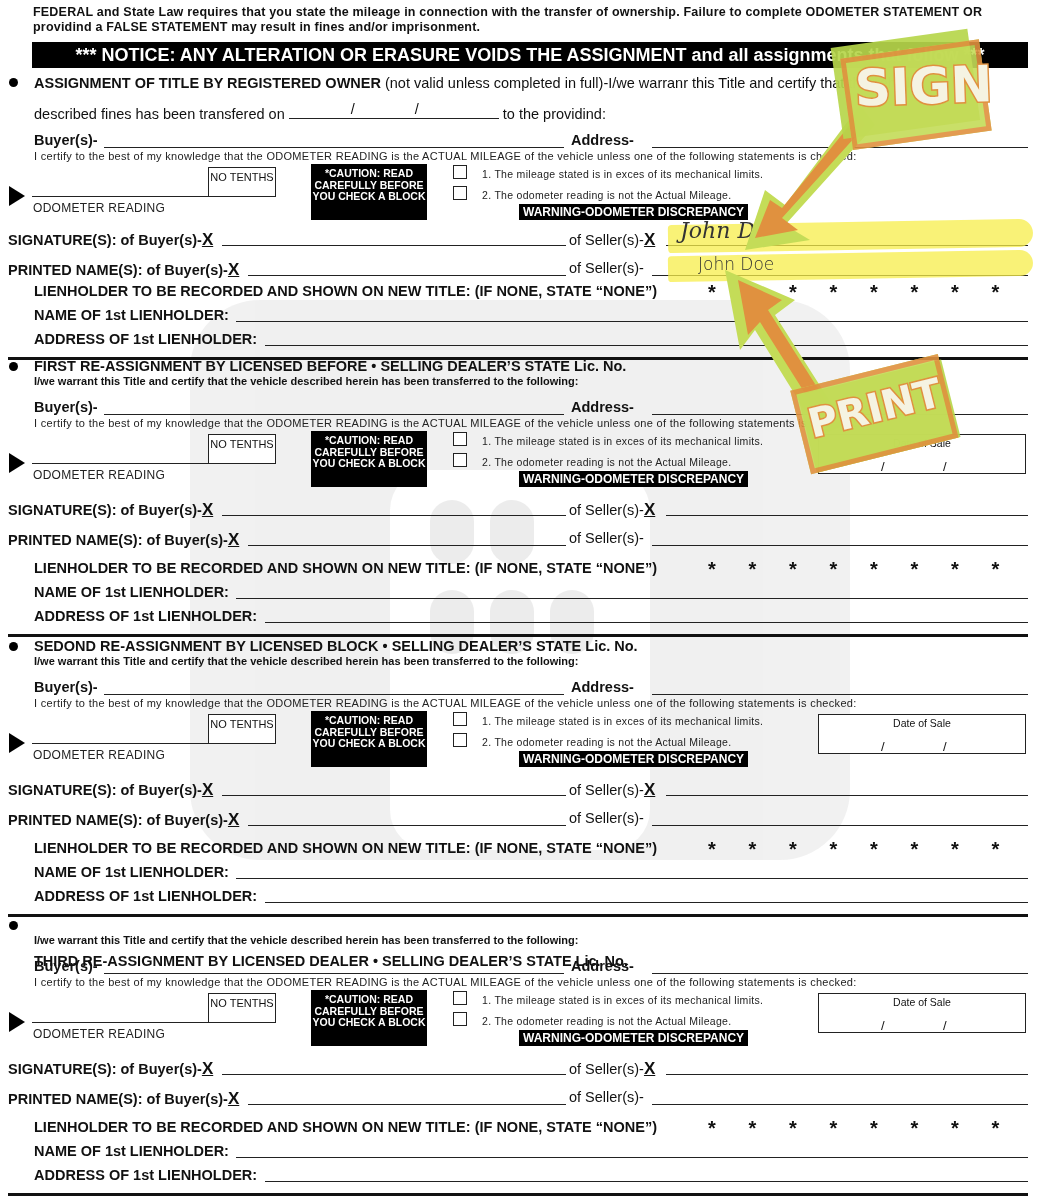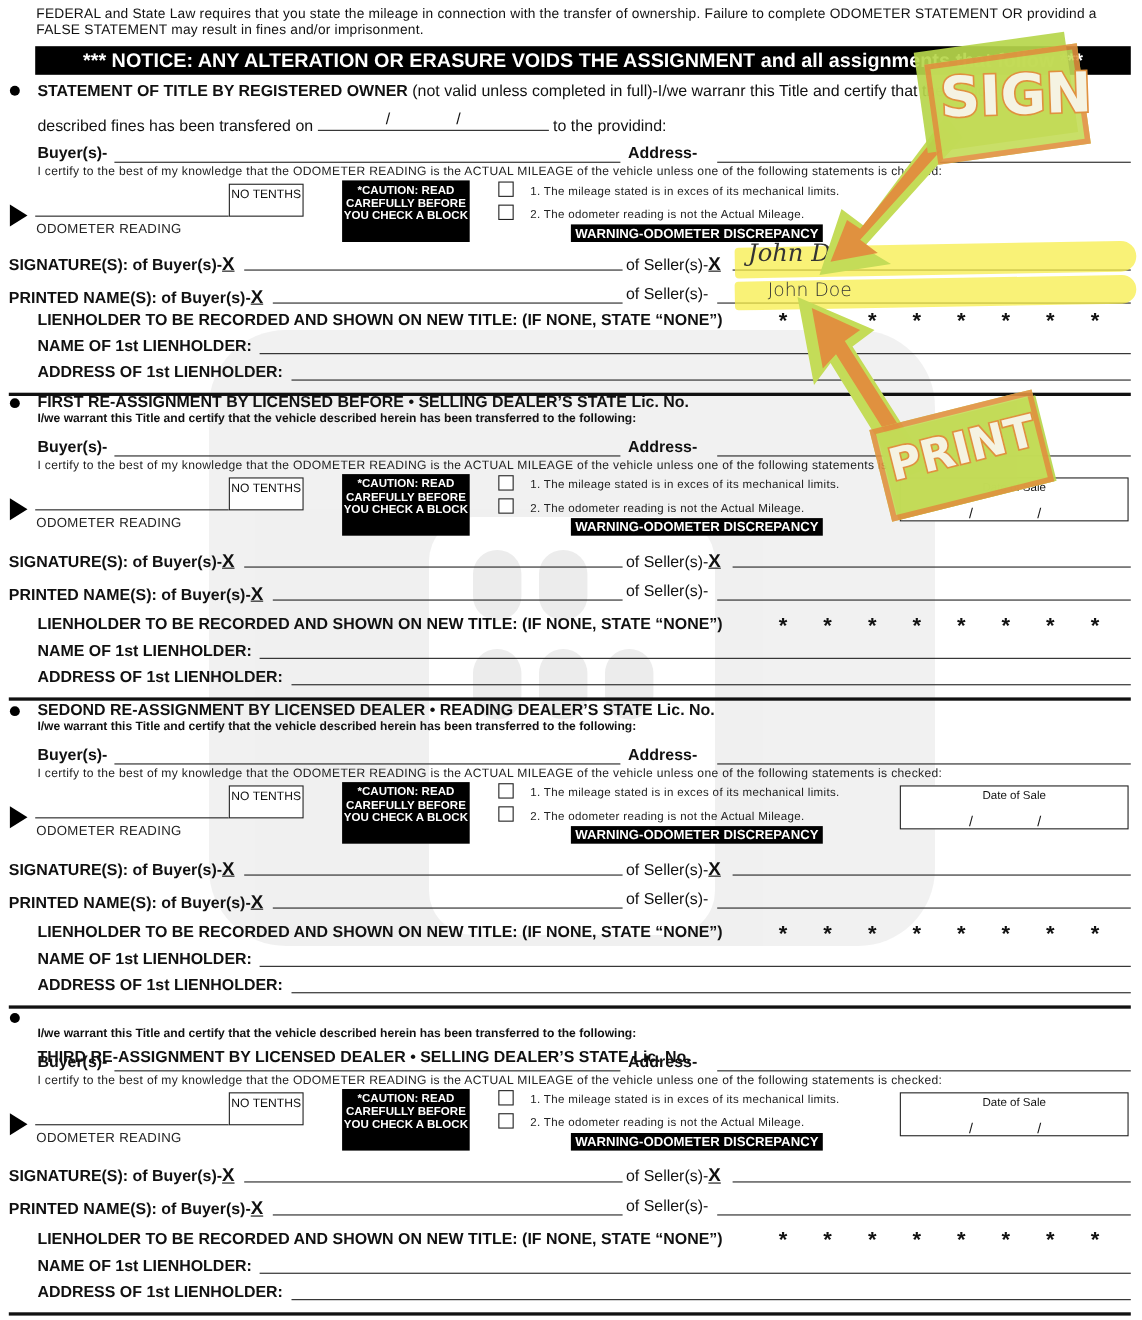--- a/index.html
+++ b/index.html
@@ -4,21 +4,21 @@
 <style>
   html, body { margin:0; padding:0; background:#fff; }
   body { width:1038px; height:1200px; position:relative; overflow:hidden;
          font-family:"Liberation Sans", sans-serif; color:#111; }
   .abs { position:absolute; }
   .watermark { position:absolute; left:190px; top:300px; width:660px; height:560px;
                background:#ececec; border-radius:70px; opacity:.75; }
   .watermark .inner { position:absolute; left:200px; top:170px; width:260px; height:380px;
                background:#fff; border-radius:40px; }
   .watermark .dot { position:absolute; width:44px; height:64px; border-radius:22px; background:#e6e6e6; }
-  .hdr { left:33px; top:5px; width:1000px; font-weight:normal; font-size:12.5px; line-height:15px; letter-spacing:.2px; }
+  .hdr { left:33px; top:5px; width:1000px; font-weight:bold; font-size:12.5px; line-height:15px; letter-spacing:.2px; }
   .notice { left:32px; top:42px; width:996px; height:26px; background:#000; color:#fff;
             font-size:18px; line-height:26px; text-align:center; font-weight:bold; }
   .bullet { width:9px; height:9px; background:#000; border-radius:50%; }
   .t13 { font-size:14.5px; }
   .bold { font-weight:bold; }
   .line { border-bottom:1.5px solid #222; height:0; }
   .small { font-size:11px; color:#222; letter-spacing:.3px; }
   .notenths { width:68px; height:30px; border:1.5px solid #222; background:#fff;
               font-size:11px; text-align:center; line-height:12px; padding-top:3px; box-sizing:border-box; }
   .caution { width:116px; height:56px; background:#000; color:#fff; font-weight:bold;
@@ -52,21 +52,21 @@
   <div class="dot" style="left:360px;top:290px"></div>
 </div>
 
 <div class="abs hdr">FEDERAL and State Law requires that you state the mileage in connection with the transfer of ownership. Failure to complete ODOMETER STATEMENT OR providind a FALSE STATEMENT may result in fines and/or imprisonment.</div>
 <div class="abs notice">*** NOTICE: ANY ALTERATION OR ERASURE VOIDS THE ASSIGNMENT and all assignments that follow ***</div>
 
 <div id="sections">
     <div>
         <div class="abs bullet" style="left:9px;top:78px"></div>
         <div class="abs t13" style="left:34px;top:75px;white-space:nowrap;">
-          <span class="bold">STATEMENT OF TITLE BY REGISTERED OWNER</span><span> (not valid unless completed in full)-I/we warranr this Title and certify that the vehicle</span>
+          <span class="bold">ASSIGNMENT OF TITLE BY REGISTERED OWNER</span><span> (not valid unless completed in full)-I/we warranr this Title and certify that the vehicle</span>
         </div>
         <div class="abs t13" style="left:34px;top:104px;white-space:nowrap;">
           <span>described fines has been transfered on</span>
           <span style="display:inline-block;width:210px;border-bottom:1.5px solid #222;position:relative;height:14px;vertical-align:baseline;">
             <span style="position:absolute;left:62px;top:-3px">/</span>
             <span style="position:absolute;left:126px;top:-3px">/</span>
           </span>
           <span>to the providind:</span>
         </div>
       <div class="abs t13 bold" style="left:34px;top:132px">Buyer(s)-</div>
@@ -151,21 +151,21 @@
       <div class="abs star" style="left:951px;top:558px">*</div>
       <div class="abs star" style="left:991.5px;top:558px">*</div>
       <div class="abs t13 bold" style="left:34px;top:584px">NAME OF 1st LIENHOLDER:</div>
       <div class="abs line" style="left:236px;top:598px;width:792px"></div>
       <div class="abs t13 bold" style="left:34px;top:608px">ADDRESS OF 1st LIENHOLDER:</div>
       <div class="abs line" style="left:265px;top:622px;width:763px"></div>
       <div class="abs sep" style="top:634px"></div>
     </div>
     <div>
         <div class="abs bullet" style="left:9px;top:642px"></div>
-        <div class="abs t13 bold" style="left:34px;top:638px;white-space:nowrap;">SEDOND RE-ASSIGNMENT BY LICENSED DEALER • READING DEALER’S STATE Lic. No.</div>
+        <div class="abs t13 bold" style="left:34px;top:638px;white-space:nowrap;">SEDOND RE-ASSIGNMENT BY LICENSED BLOCK • SELLING DEALER’S STATE Lic. No.</div>
         <div class="abs bold" style="left:34px;top:655px;font-size:11px;white-space:nowrap;">I/we warrant this Title and certify that the vehicle described herein has been transferred to the following:</div>
       <div class="abs t13 bold" style="left:34px;top:679px">Buyer(s)-</div>
       <div class="abs line" style="left:104px;top:694px;width:460px"></div>
       <div class="abs t13 bold" style="left:571px;top:679px">Address-</div>
       <div class="abs line" style="left:652px;top:694px;width:376px"></div>
       <div class="abs small" style="left:34px;top:697px;white-space:nowrap">I certify to the best of my knowledge that the ODOMETER READING is the ACTUAL MILEAGE of the vehicle unless one of the following statements is checked:</div>
       <div class="abs tri" style="left:9px;top:733px"></div>
       <div class="abs line" style="left:32px;top:743px;width:176px"></div>
       <div class="abs notenths" style="left:208px;top:714px">NO TENTHS</div>
       <div class="abs small" style="left:33px;top:748px;font-size:12px">ODOMETER READING</div>

